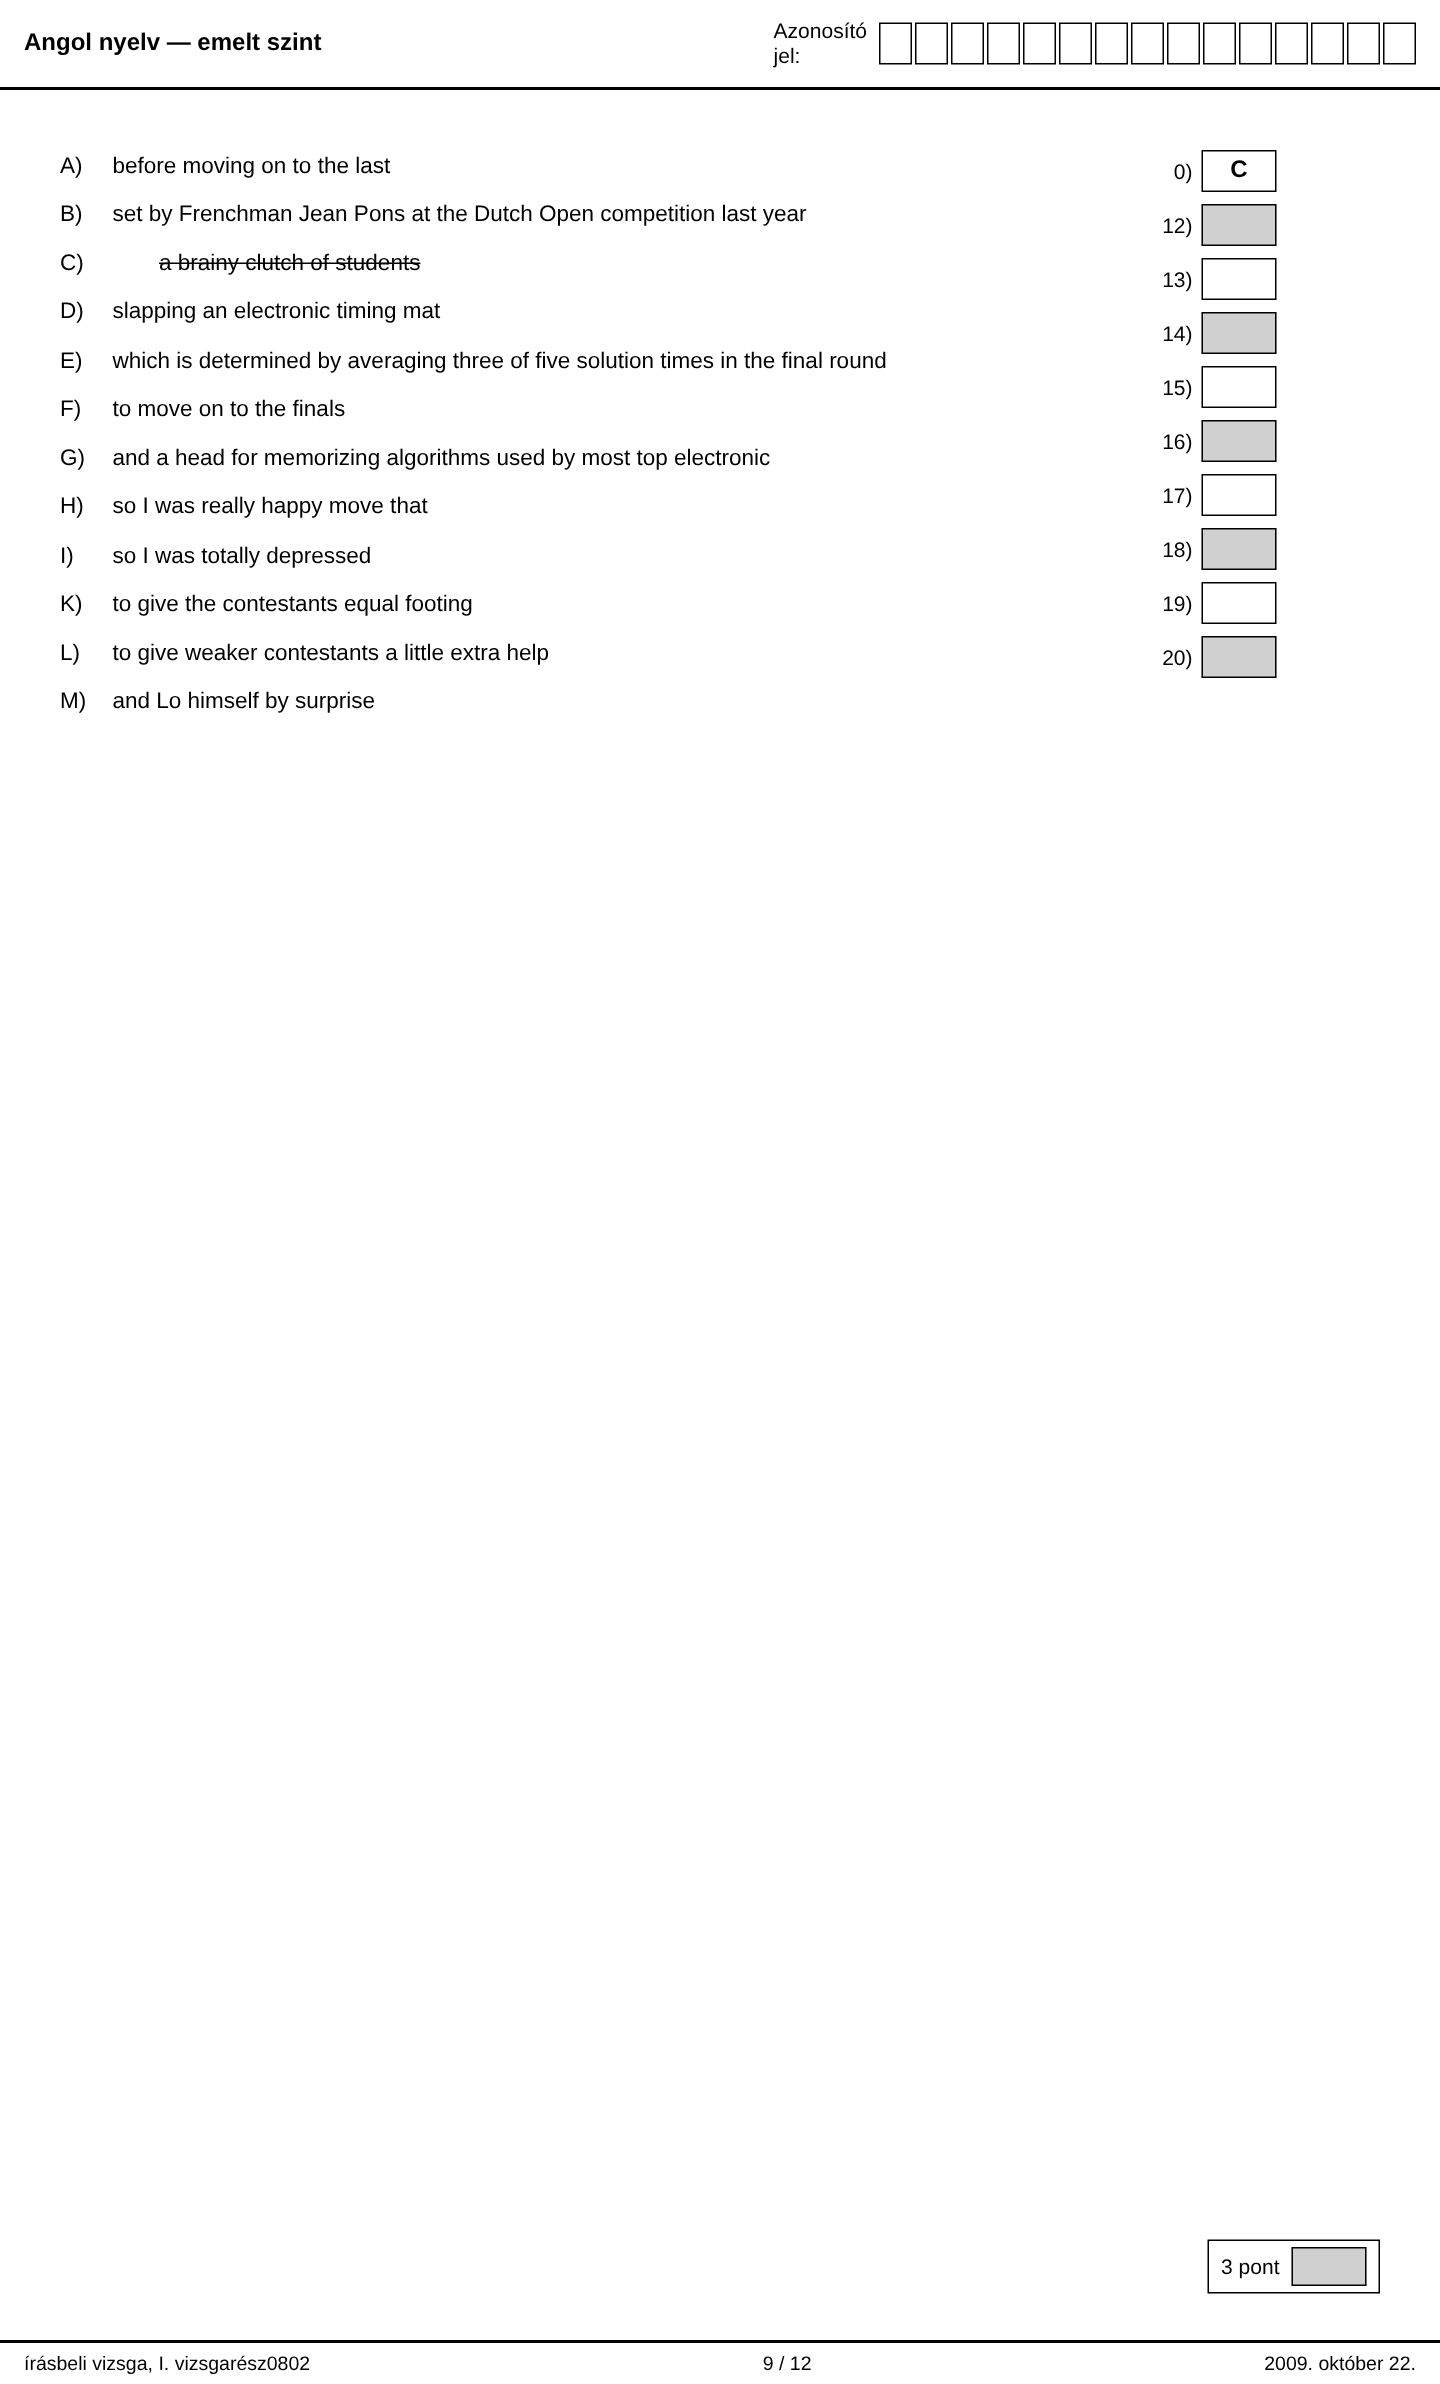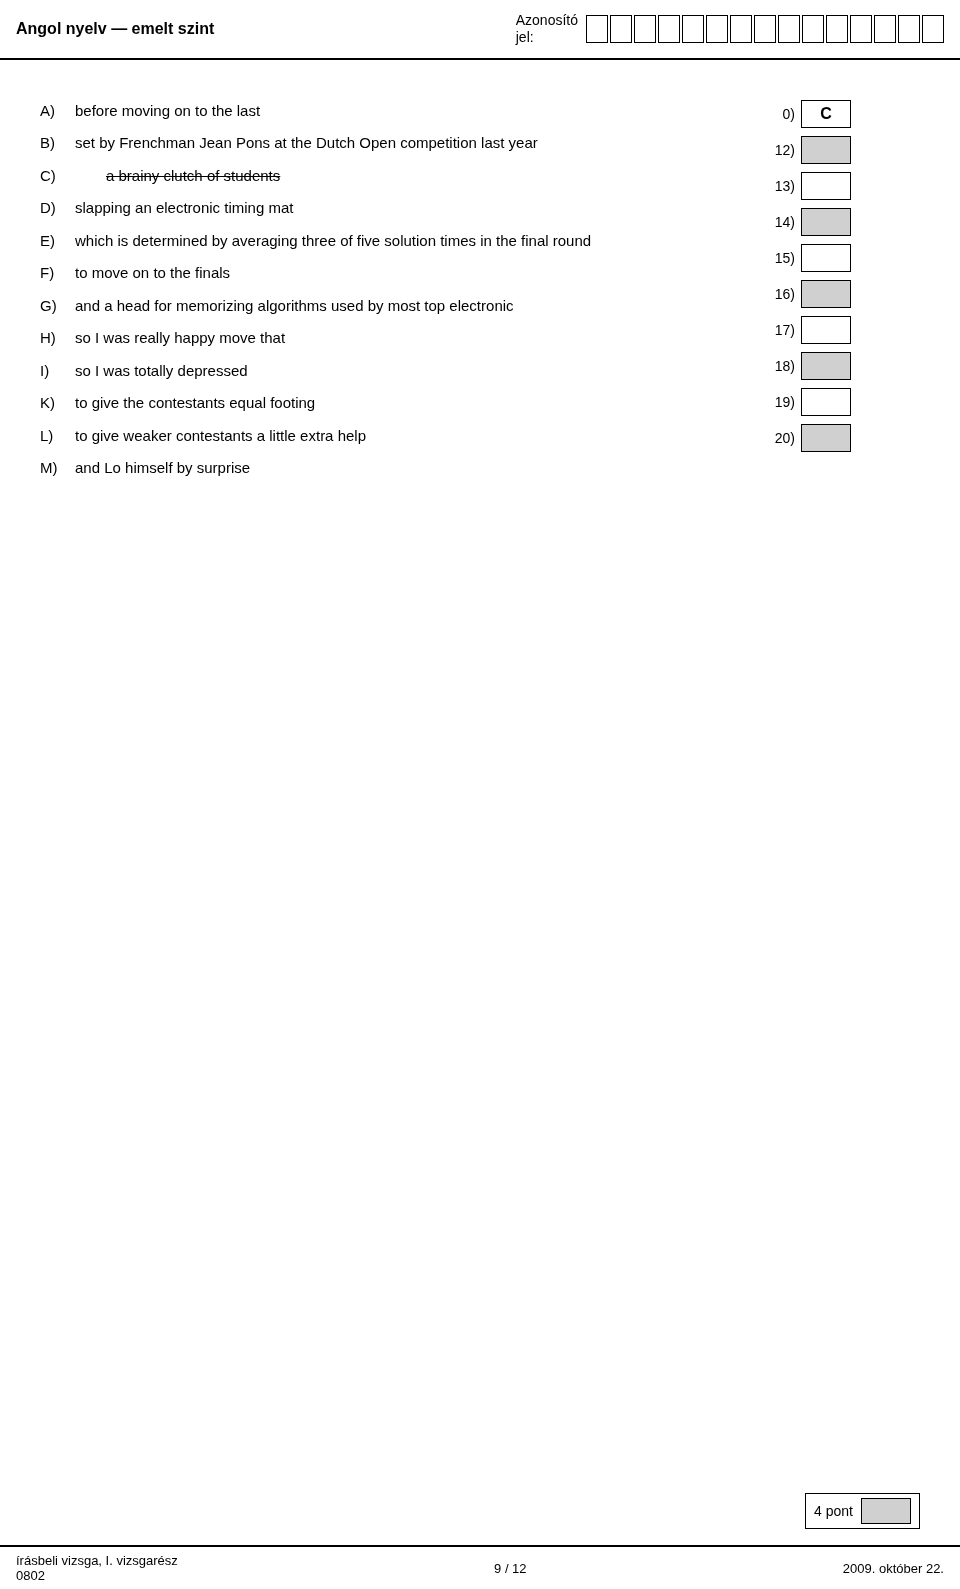--- a/index.html
+++ b/index.html
@@ -150,21 +150,21 @@
       bottom: 0;
       left: 0;
       right: 0;
       border-top: 2px solid #000;
       padding: 6px 16px;
       display: flex;
       justify-content: space-between;
       align-items: center;
       font-size: 13px;
     }
-    .footer-left { display: flex; flex-direction: column; }
+    .footer-left { display: flex; flex-direction: row; }
     .footer-center { }
     .footer-right { }
   </style>
 </head>
 <body>
 
 <div class="header">
   <div class="header-left">Angol nyelv — emelt szint</div>
   <div class="header-right">
     <div class="azonosito-label">
@@ -283,21 +283,21 @@
       </div>
       <div class="answer-row">
         <div class="answer-number">20)</div>
         <div class="answer-box-filled"></div>
       </div>
     </div>
 
 </div>
 
 <div class="points-section">
-  <span class="points-label">4 pont</span>
+  <span class="points-label">3 pont</span>
   <div class="points-box"></div>
 </div>
 
 <div class="footer">
   <div class="footer-left">
     <span>írásbeli vizsga, I. vizsgarész</span>
     <span>0802</span>
   </div>
   <div class="footer-center">9 / 12</div>
   <div class="footer-right">2009. október 22.</div>

